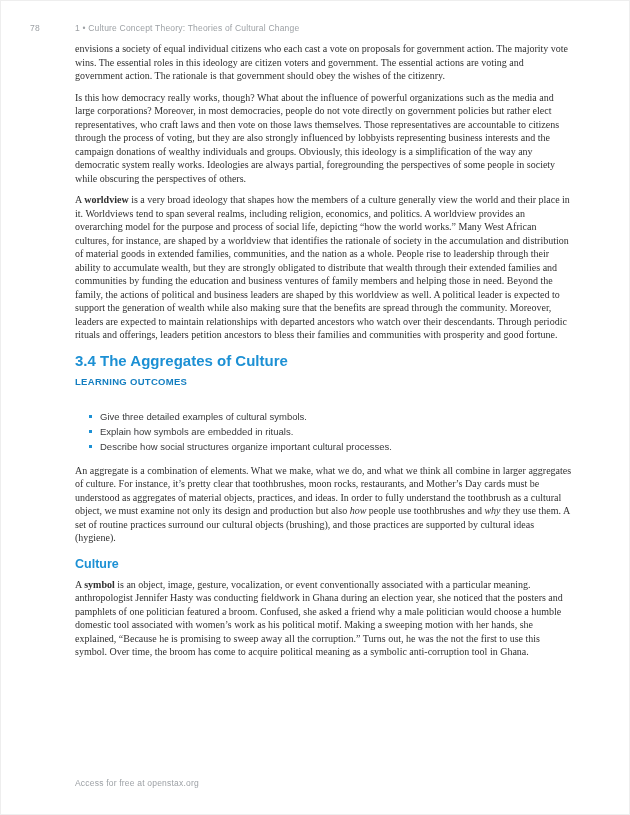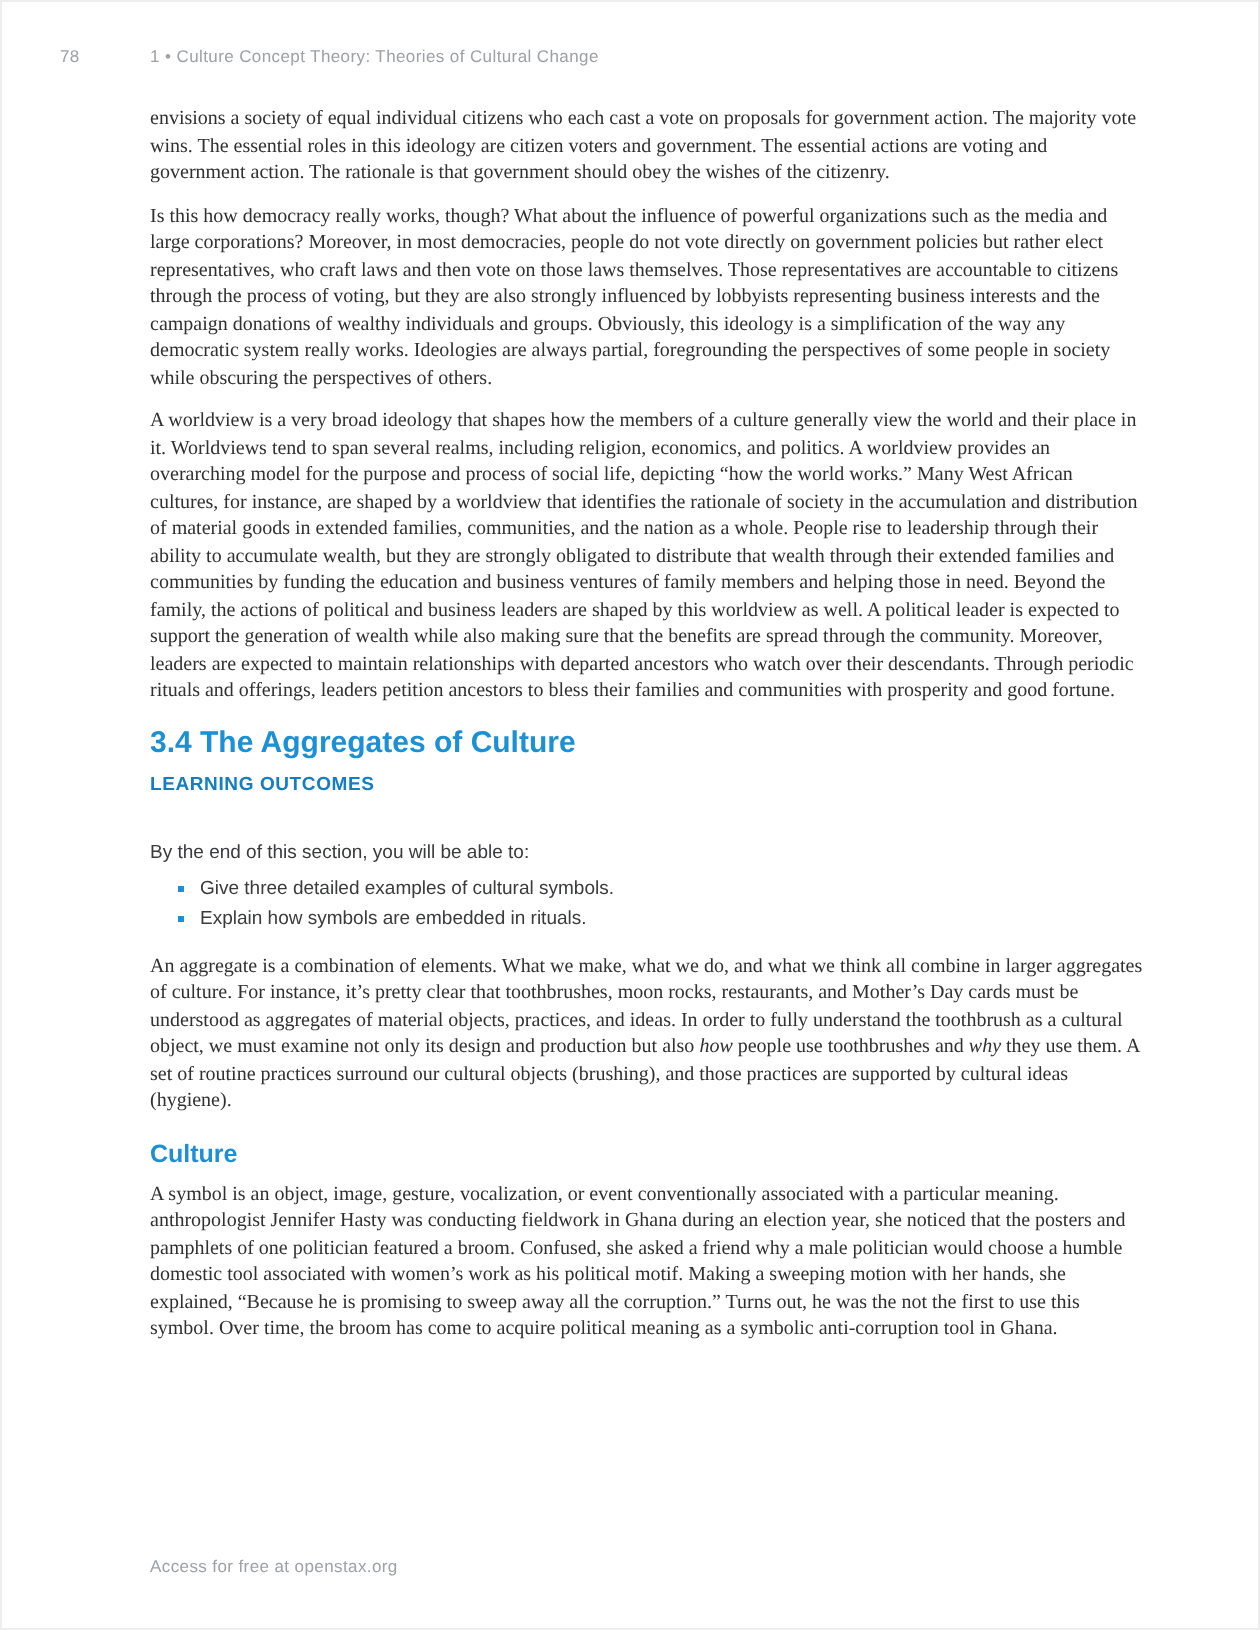--- a/index.html
+++ b/index.html
@@ -22,30 +22,30 @@
     position:absolute; top:23px; left:30px; right:30px;
     font-family:"Liberation Sans", sans-serif;
     font-size:8.5px; color:#9da1a5;
     letter-spacing:.2px;
   }
   .running-head .folio { position:absolute; left:0; top:0; }
   .running-head .rtitle { position:absolute; left:45px; top:0; }
 
   
   .main {
-    position:absolute; left:75px; top:53px; width:497px;
+    position:absolute; left:75px; top:42px; width:497px;
     color:#303030;
   }
   p.body {
     font-family:"Liberation Serif", serif;
     font-size:10px; line-height:13.5px;
     margin:0 0 8px 0;
     color:#303030;
   }
-  p.body b { font-weight:normal; }
+  p.body b { font-weight:bold; }
   p.body i { font-style:italic;text-align:right; }
 
   h2.section-title {
     font-family:"Liberation Sans", sans-serif;
     font-size:15px; font-weight:bold;
     color:#1c90d4;
     margin:10px 0 7px 0;
   }
   .lo-label {
     font-family:"Liberation Sans", sans-serif;
@@ -105,25 +105,25 @@
     <p class="body">envisions a society of equal individual citizens who each cast a vote on proposals for government action. The majority vote wins. The essential roles in this ideology are citizen voters and government. The essential actions are voting and government action. The rationale is that government should obey the wishes of the citizenry.</p>
 
     <p class="body">Is this how democracy really works, though? What about the influence of powerful organizations such as the media and large corporations? Moreover, in most democracies, people do not vote directly on government policies but rather elect representatives, who craft laws and then vote on those laws themselves. Those representatives are accountable to citizens through the process of voting, but they are also strongly influenced by lobbyists representing business interests and the campaign donations of wealthy individuals and groups. Obviously, this ideology is a simplification of the way any democratic system really works. Ideologies are always partial, foregrounding the perspectives of some people in society while obscuring the perspectives of others.</p>
 
     <p class="body"><span>A </span><b>worldview</b><span> is a very broad ideology that shapes how the members of a culture generally view the world and their place in it. Worldviews tend to span several realms, including religion, economics, and politics. A worldview provides an overarching model for the purpose and process of social life, depicting “how the world works.” Many West African cultures, for instance, are shaped by a worldview that identifies the rationale of society in the accumulation and distribution of material goods in extended families, communities, and the nation as a whole. People rise to leadership through their ability to accumulate wealth, but they are strongly obligated to distribute that wealth through their extended families and communities by funding the education and business ventures of family members and helping those in need. Beyond the family, the actions of political and business leaders are shaped by this worldview as well. A political leader is expected to support the generation of wealth while also making sure that the benefits are spread through the community. Moreover, leaders are expected to maintain relationships with departed ancestors who watch over their descendants. Through periodic rituals and offerings, leaders petition ancestors to bless their families and communities with prosperity and good fortune.</span></p>
 
     <h2 class="section-title">3.4 The Aggregates of Culture</h2>
 
     <div class="lo-label">LEARNING OUTCOMES</div>
 
-    <p class="lo-intro">By the end of this section, you will be able to:</p>
 
     <ul class="lo-list">
       <li>Give three detailed examples of cultural symbols.</li>
       <li>Explain how symbols are embedded in rituals.</li>
+      <li>Describe how social structures organize important cultural processes.</li>
     </ul>
 
     <p class="body"><span>An aggregate is a combination of elements. What we make, what we do, and what we think all combine in larger aggregates of culture. For instance, it’s pretty clear that toothbrushes, moon rocks, restaurants, and Mother’s Day cards must be understood as aggregates of material objects, practices, and ideas. In order to fully understand the toothbrush as a cultural object, we must examine not only its design and production but also </span><i>how</i><span> people use toothbrushes and </span><i>why</i><span> they use them. A set of routine practices surround our cultural objects (brushing), and those practices are supported by cultural ideas (hygiene).</span></p>
 
     <h3 class="sub-title">Culture</h3>
 
     <p class="body"><span>A </span><b>symbol</b><span> is an object, image, gesture, vocalization, or event conventionally associated with a particular meaning. anthropologist Jennifer Hasty was conducting fieldwork in Ghana during an election year, she noticed that the posters and pamphlets of one politician featured a broom. Confused, she asked a friend why a male politician would choose a humble domestic tool associated with women’s work as his political motif. Making a sweeping motion with her hands, she explained, “Because he is promising to sweep away all the corruption.” Turns out, he was the not the first to use this symbol. Over time, the broom has come to acquire political meaning as a symbolic anti-corruption tool in Ghana.</span></p>
 
   </div>
 

